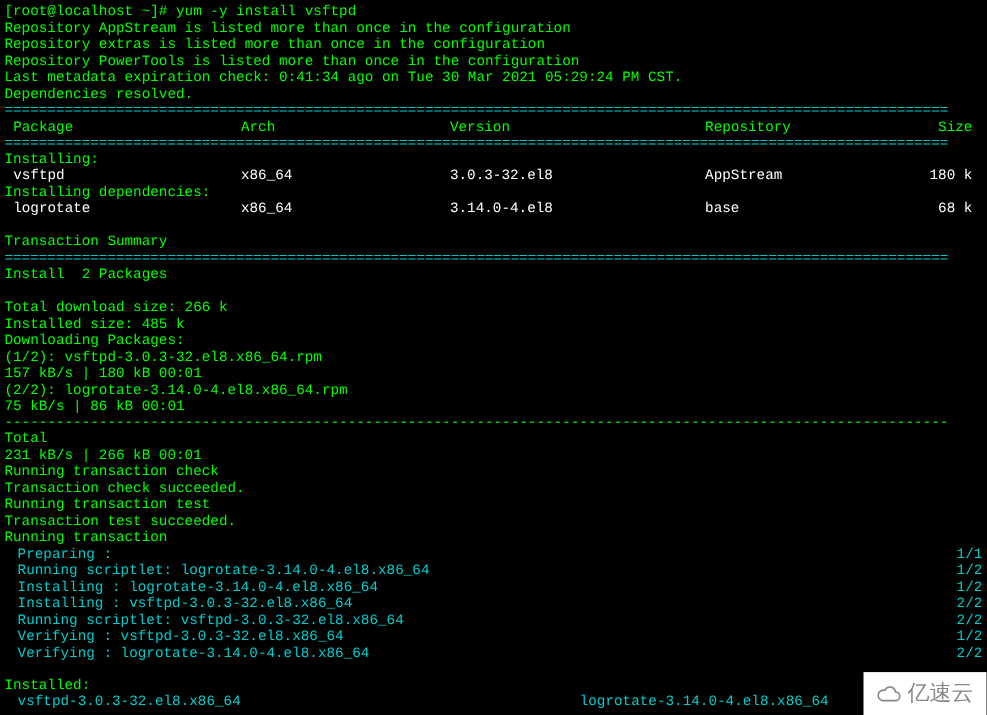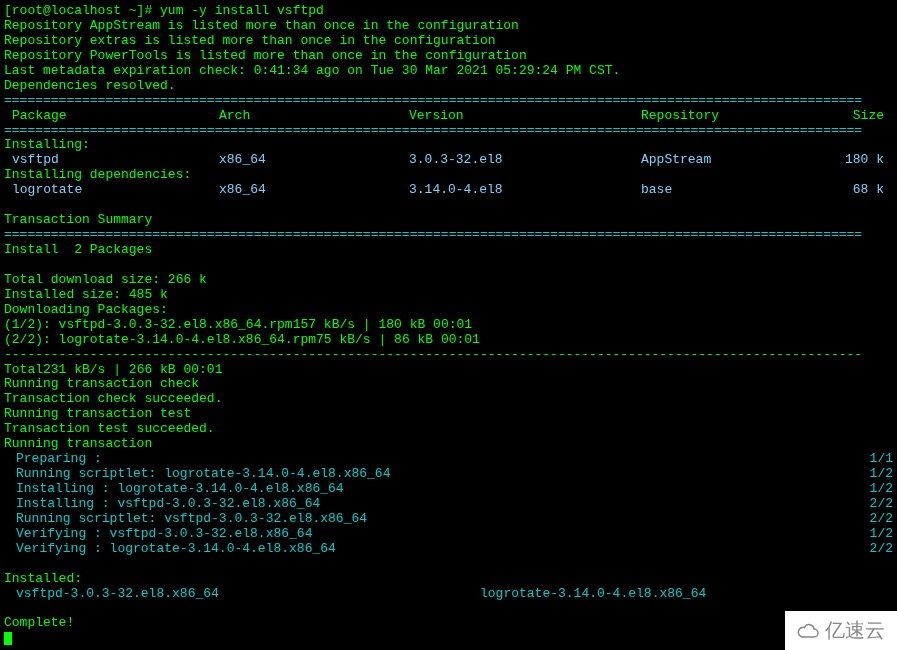--- a/index.html
+++ b/index.html
@@ -38,39 +38,41 @@
       color: #00ff00;
       white-space: pre;
       overflow: hidden;
     }
     .table-header {
       display: flex;
       color: #00ff00;
     }
     .table-row {
       display: flex;
-      color: #7dd3fc;
+      color: #ffffff;
     }
     .col-package { flex: 0 0 215px; padding-left: 8px; }
     .col-arch { flex: 0 0 190px; }
     .col-version { flex: 0 0 232px; }
     .col-repo { flex: 0 0 195px; }
     .col-size { flex: 0 0 48px; text-align: right; }
     .download-row {
       display: flex;
-      justify-content: flex-start;
+      justify-content: space-between;
+      flex-direction: column;
     }
     .step-row {
       display: flex;
       justify-content: space-between;
     }
     .step-label { padding-left: 12px; }
     .step-counter { }
     .installed-row {
       display: flex;
+      gap: 47px;
     }
     .installed-pkg1 { padding-left: 12px; flex: 0 0 476px; }
     .installed-pkg2 { }
     .watermark {
       position: absolute;
       bottom: 0;
       right: 0;
       background: #ffffff;
       color: #888;
       padding: 8px 12px;

